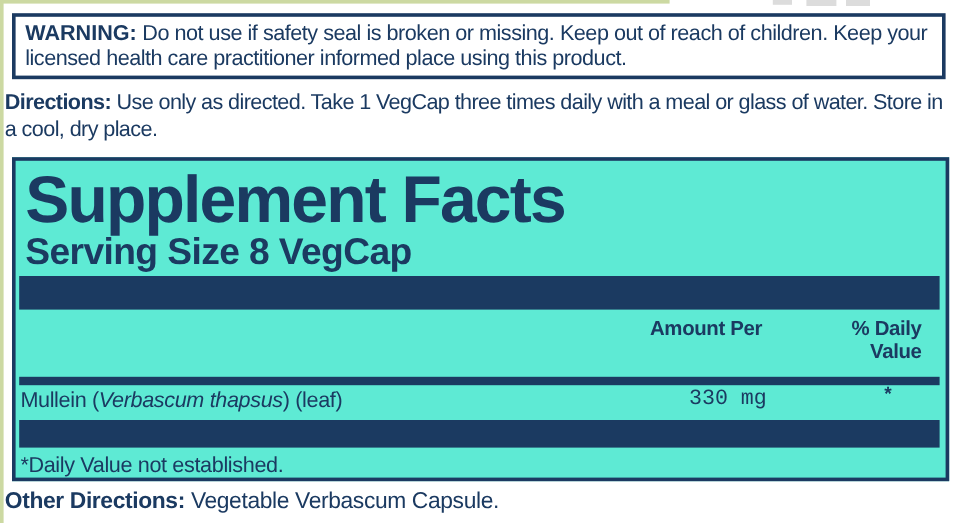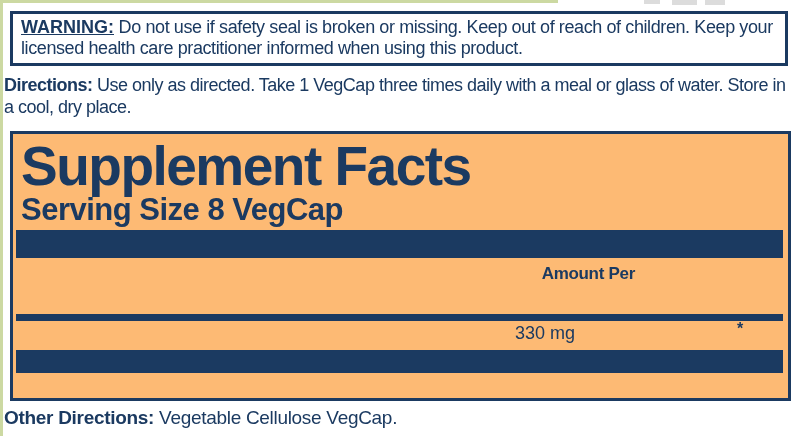--- a/index.html
+++ b/index.html
@@ -14,93 +14,99 @@
   .fragment{background:#dcdcdc;}
   .f1{left:644px;top:0;width:16px;height:4px;}
   .f2{left:672px;top:0;width:25px;height:5px;}
   .f3{left:705px;top:0;width:20px;height:5px;}
   
   .warning-box{
     left:10px;top:11px;width:756px;height:40px;
     border:3px solid #1b3a61;padding:3px 8px 6px 8px;
     font-size:18px;line-height:21px;letter-spacing:-0.4px;
   }
-  .warning-box b{letter-spacing:0;text-decoration:underline;}
+  .warning-box b{letter-spacing:0;}
   
   .directions{
     left:4px;top:74px;width:791px;margin:0;
     font-size:18px;line-height:22px;letter-spacing:-0.5px;
   }
   
   .facts-box{
     left:10px;top:131px;width:775px;height:264px;
-    border:3px solid #1b3a61;background:#fdba74;
+    border:3px solid #1b3a61;background:#5eead4;
   }
   .facts-title{
     left:8px;top:0px;font-size:55px;font-weight:bold;letter-spacing:-1.5px;
     white-space:nowrap;
   }
   .serving{
     left:8px;top:58px;font-size:31px;font-weight:bold;letter-spacing:-0.5px;
     white-space:nowrap;
   }
   .bar{left:3px;width:767px;background:#1b3a61;}
   .bar1{top:96px;height:28px;}
   .rule{left:3px;width:767px;top:180px;height:7px;background:#1b3a61;}
   .bar2{top:216px;height:23px;}
   .col-head{
     text-align:right;font-size:17px;font-weight:bold;line-height:19px;
     letter-spacing:-0.3px;top:130px;
   }
   .col-amount{left:502px;width:120px;}
   .col-dv{left:655px;width:100px;}
   .ing-name{left:4px;top:189px;font-size:18px;letter-spacing:-0.3px;white-space:nowrap;}
-  .ing-amount{left:472px;top:189px;width:120px;text-align:center;font-size:18px;}
+  .ing-amount{left:506px;top:189px;width:120px;text-align:right;font-size:18px;font-family:Liberation Mono, monospace;}
   .ing-dv{left:687px;top:186px;width:80px;text-align:center;font-size:16px;font-weight:bold;}
   .footnote{left:4px;top:243px;font-size:18px;letter-spacing:-0.3px;white-space:nowrap;}
   
   .other-ing{
     left:4px;top:407px;width:790px;margin:0;
     font-size:19px;line-height:22px;letter-spacing:-0.3px;
   }
 </style>
 </head>
 <body>
 
 <div class="abs edge-top"></div>
 <div class="abs edge-left"></div>
 <div class="abs fragment f1"></div>
 <div class="abs fragment f2"></div>
 <div class="abs fragment f3"></div>
 
 <div class="abs warning-box">
   <b>WARNING:</b>
-  <span>Do not use if safety seal is broken or missing. Keep out of reach of children. Keep your licensed health care practitioner informed when using this product.</span>
+  <span>Do not use if safety seal is broken or missing. Keep out of reach of children. Keep your licensed health care practitioner informed place using this product.</span>
 </div>
 
 <p class="abs directions">
   <b>Directions:</b>
   <span>Use only as directed. Take 1 VegCap three times daily with a meal or glass of water. Store in a cool, dry place.</span>
 </p>
 
 <div class="abs facts-box">
   <div class="abs facts-title">Supplement Facts</div>
   <div class="abs serving">Serving Size 8 VegCap</div>
 
   <div class="abs bar bar1"></div>
 
   <div class="abs col-head col-amount">
     <div>Amount Per</div>
   </div>
+  <div class="abs col-head col-dv">
+    <div>% Daily</div>
+    <div>Value</div>
+  </div>
 
   <div class="abs rule"></div>
 
+  <div class="abs ing-name"><span>Mullein (</span><i>Verbascum thapsus</i><span>) (leaf)</span></div>
   <div class="abs ing-amount">330 mg</div>
   <div class="abs ing-dv">*</div>
 
   <div class="abs bar bar2"></div>
 
+  <div class="abs footnote">*Daily Value not established.</div>
 </div>
 
 <p class="abs other-ing">
   <b>Other Directions:</b>
-  <span>Vegetable Cellulose VegCap.</span>
+  <span>Vegetable Verbascum Capsule.</span>
 </p>
 
 </body></html>

